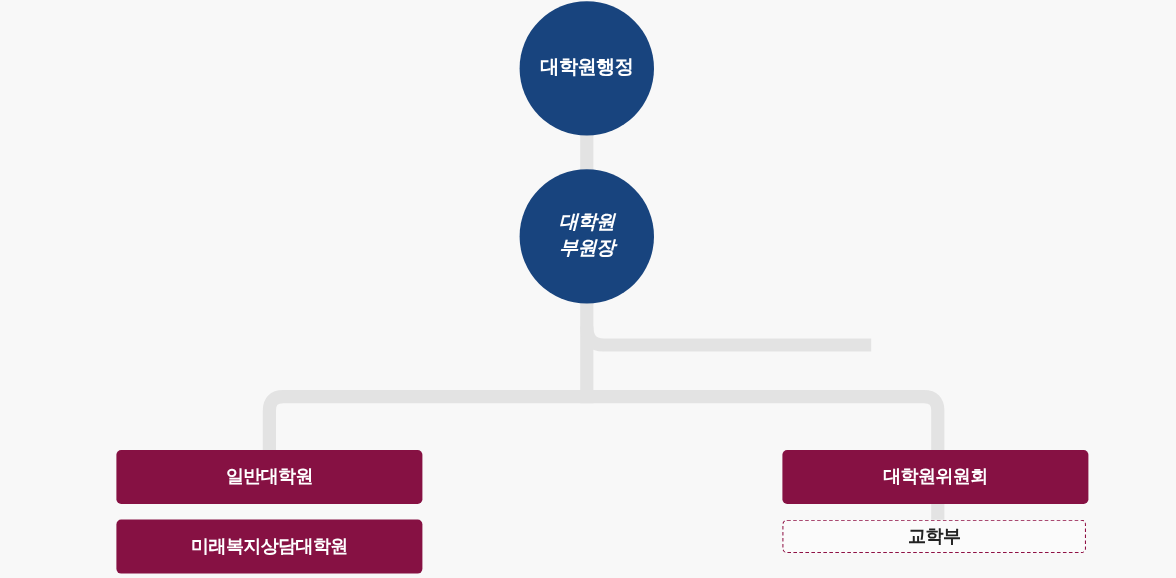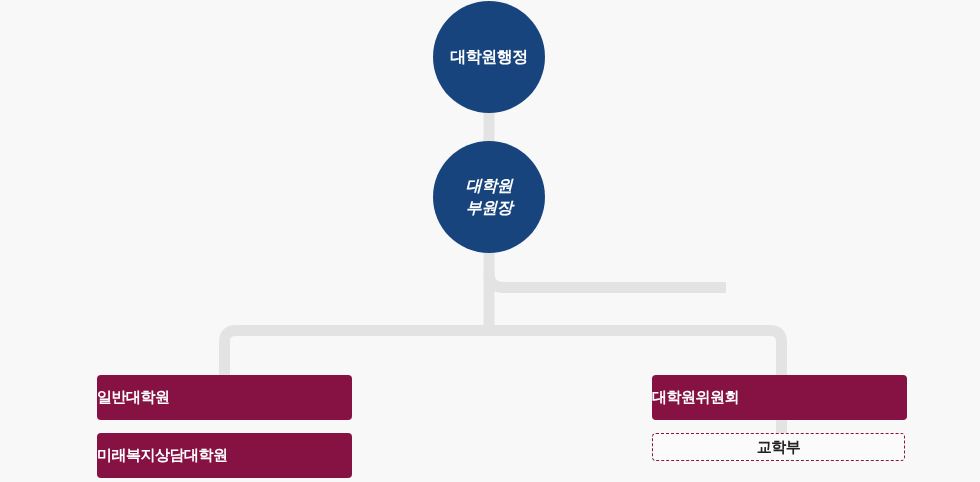--- a/index.html
+++ b/index.html
@@ -49,21 +49,21 @@
   .circle-dean   { left: 433px; top: 1px; }
   .circle-deputy { left: 433px; top: 141px; font-style: italic; }
   .solid-box {
     position: absolute;
     width: 255px; height: 45px;
     background: var(--maroon);
     border-radius: 4px;
     color: var(--text_light);
     display: flex;
     align-items: center;
-    justify-content: flex-start;
+    justify-content: center;
     font-size: 15px;
     font-weight: 700;
     letter-spacing: -0.5px;
   }
   .dashed-box {
     position: absolute;
     background: var(--box_bg);
     border-radius: 4px;
     color: var(--text_dark);
     display: flex;

